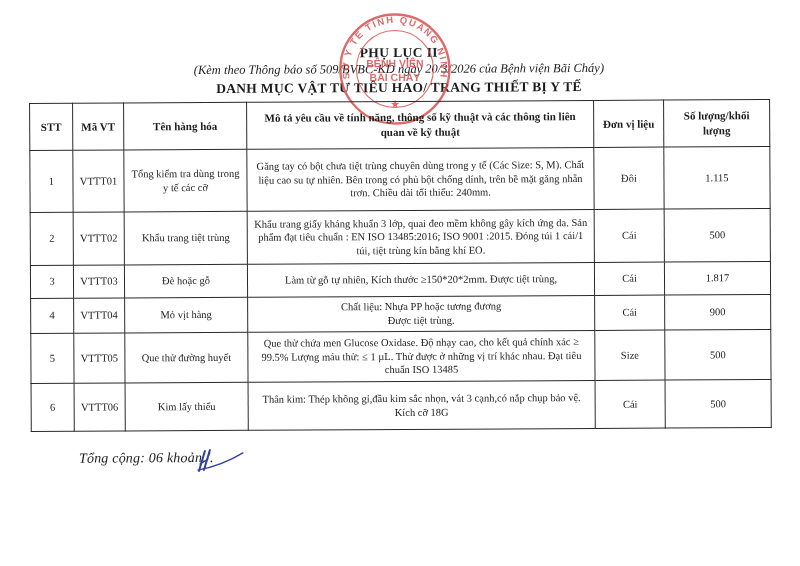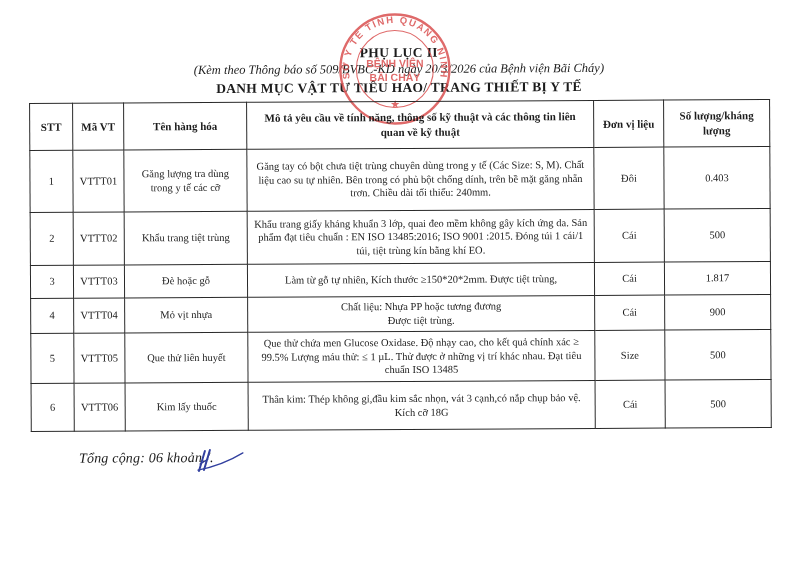--- a/index.html
+++ b/index.html
@@ -86,67 +86,67 @@
         <col class="c-unit">
         <col class="c-qty">
     </colgroup>
     <tbody>
         <tr style="height:47px;">
       <th>STT</th>
       <th>Mã VT</th>
       <th>Tên hàng hóa</th>
       <th>Mô tả yêu cầu về tính năng, thông số kỹ thuật và các thông tin liên quan về kỹ thuật</th>
       <th>Đơn vị liệu</th>
-      <th>Số lượng/kháng lượng</th>
+      <th>Số lượng/khối lượng</th>
     </tr>
     <tr style="height:62px;">
       <td>1</td>
       <td>VTTT01</td>
-      <td>Găng lượng tra dùng trong y tế các cỡ</td>
+      <td>Tổng kiểm tra dùng trong y tế các cỡ</td>
       <td class="desc">Găng tay có bột chưa tiệt trùng chuyên dùng trong y tế (Các Size: S, M). Chất liệu cao su tự nhiên. Bên trong có phủ bột chống dính, trên bề mặt găng nhẵn trơn. Chiều dài tối thiểu: 240mm.</td>
       <td>Đôi</td>
-      <td>0.403</td>
+      <td>1.115</td>
     </tr>
     <tr style="height:53px;">
       <td>2</td>
       <td>VTTT02</td>
       <td>Khẩu trang tiệt trùng</td>
       <td class="desc">Khẩu trang giấy kháng khuẩn 3 lớp, quai đeo mềm không gây kích ứng da. Sản phẩm đạt tiêu chuẩn : EN ISO 13485:2016; ISO 9001 :2015. Đóng túi 1 cái/1 túi, tiệt trùng kín bằng khí EO.</td>
       <td>Cái</td>
       <td>500</td>
     </tr>
     <tr style="height:33px;">
       <td>3</td>
       <td>VTTT03</td>
       <td>Đè hoặc gỗ</td>
       <td class="desc">Làm từ gỗ tự nhiên, Kích thước ≥150*20*2mm. Được tiệt trùng,</td>
       <td>Cái</td>
       <td>1.817</td>
     </tr>
     <tr style="height:35px;">
       <td>4</td>
       <td>VTTT04</td>
-      <td>Mỏ vịt nhựa</td>
+      <td>Mỏ vịt hàng</td>
       <td class="desc">Chất liệu: Nhựa PP hoặc tương đương
 Được tiệt trùng.</td>
       <td>Cái</td>
       <td>900</td>
     </tr>
     <tr style="height:50px;">
       <td>5</td>
       <td>VTTT05</td>
-      <td>Que thử liên huyết</td>
+      <td>Que thử đường huyết</td>
       <td class="desc">Que thử chứa men Glucose Oxidase. Độ nhạy cao, cho kết quả chính xác ≥ 99.5% Lượng máu thử: ≤ 1 µL. Thử được ở những vị trí khác nhau. Đạt tiêu chuẩn ISO 13485</td>
       <td>Size</td>
       <td>500</td>
     </tr>
     <tr style="height:48px;">
       <td>6</td>
       <td>VTTT06</td>
-      <td>Kim lấy thuốc</td>
+      <td>Kim lấy thiểu</td>
       <td class="desc">Thân kim: Thép không gỉ,đầu kim sắc nhọn, vát 3 cạnh,có nắp chụp bảo vệ. Kích cỡ 18G</td>
       <td>Cái</td>
       <td>500</td>
     </tr>
   </tbody>
     </table>
 
   <div class="footer-total">Tổng cộng: 06 khoản./.</div>
 
   <svg class="signature" viewBox="0 0 52 28">

